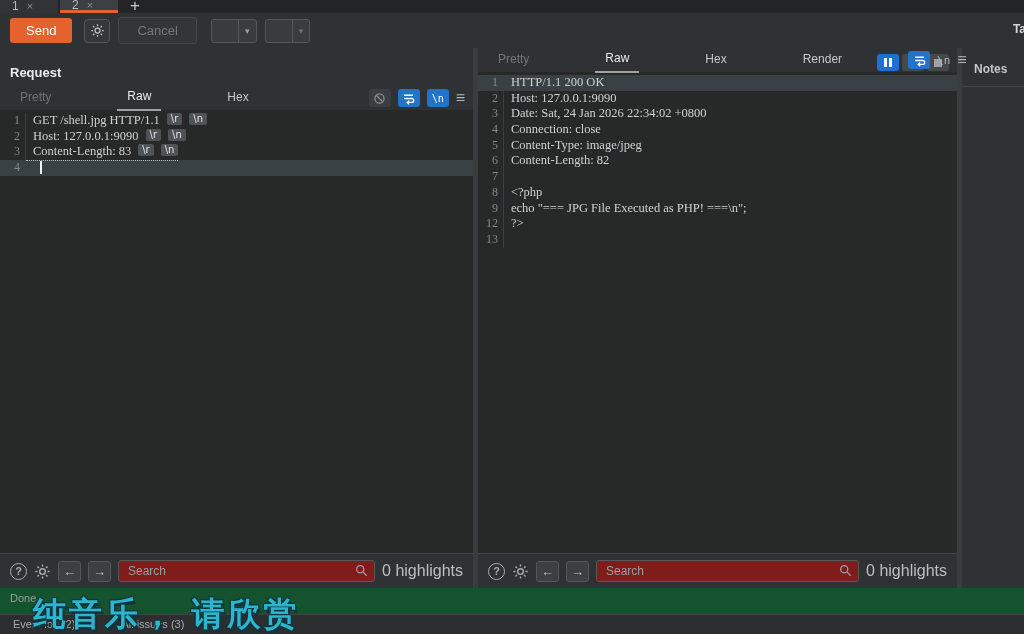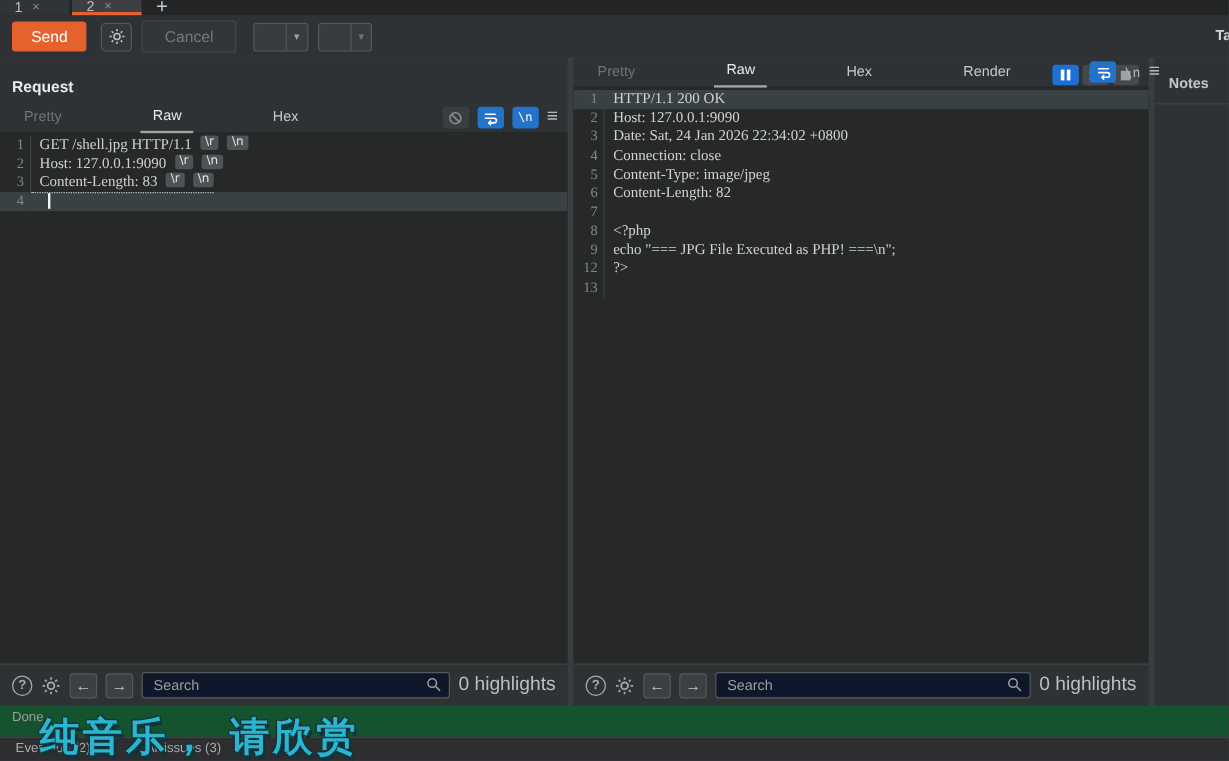--- a/index.html
+++ b/index.html
@@ -75,21 +75,21 @@
   .caret-bar { display:inline-block; width:2px; height:13px; background:#f2f4f5; margin-left:7px; }
 
   
   .searchbar { height:35px; background:#2f3234; border-top:1px solid #404446; display:flex; align-items:center;
     padding:0 10px; gap:7px; }
   .q-icon { width:17px; height:17px; border:1.5px solid #a9adaf; border-radius:50%; color:#a9adaf; font-size:11px;
     font-weight:bold; display:flex; align-items:center; justify-content:center; }
   .navbtn { width:23px; height:21px; background:#3c4042; border:1px solid #54585a; border-radius:3px;
     color:#c0c4c6; font-size:13px; display:flex; align-items:center; justify-content:center; }
   .searchbox { flex:1; position:relative; max-width:288px; }
-  .searchbox input { width:100%; height:22px; background:#0f172a; border:1px solid #56595b; border-radius:3px;
+  .searchbox input { width:100%; height:22px; background:#7f1d1d; border:1px solid #56595b; border-radius:3px;
     color:#d6d8d9; font-size:12px; padding:0 26px 0 9px; outline:none; }
   .searchbox input::placeholder { color:#9a9ea0; }
   .mag { position:absolute; right:7px; top:4px; }
   .hl-count { margin-left:auto; color:#bcbfc1; font-size:16px; }
 
   
   .donebar { height:26px; background:#14532d; color:#9a9ea0; font-size:11px; padding:4px 0 0 10px; }
   .bottombar { height:20px; background:#2c2e30; border-top:1px solid #404446; color:#a7abad; font-size:11px;
     display:flex; gap:46px; padding:3px 0 0 13px; }
 

